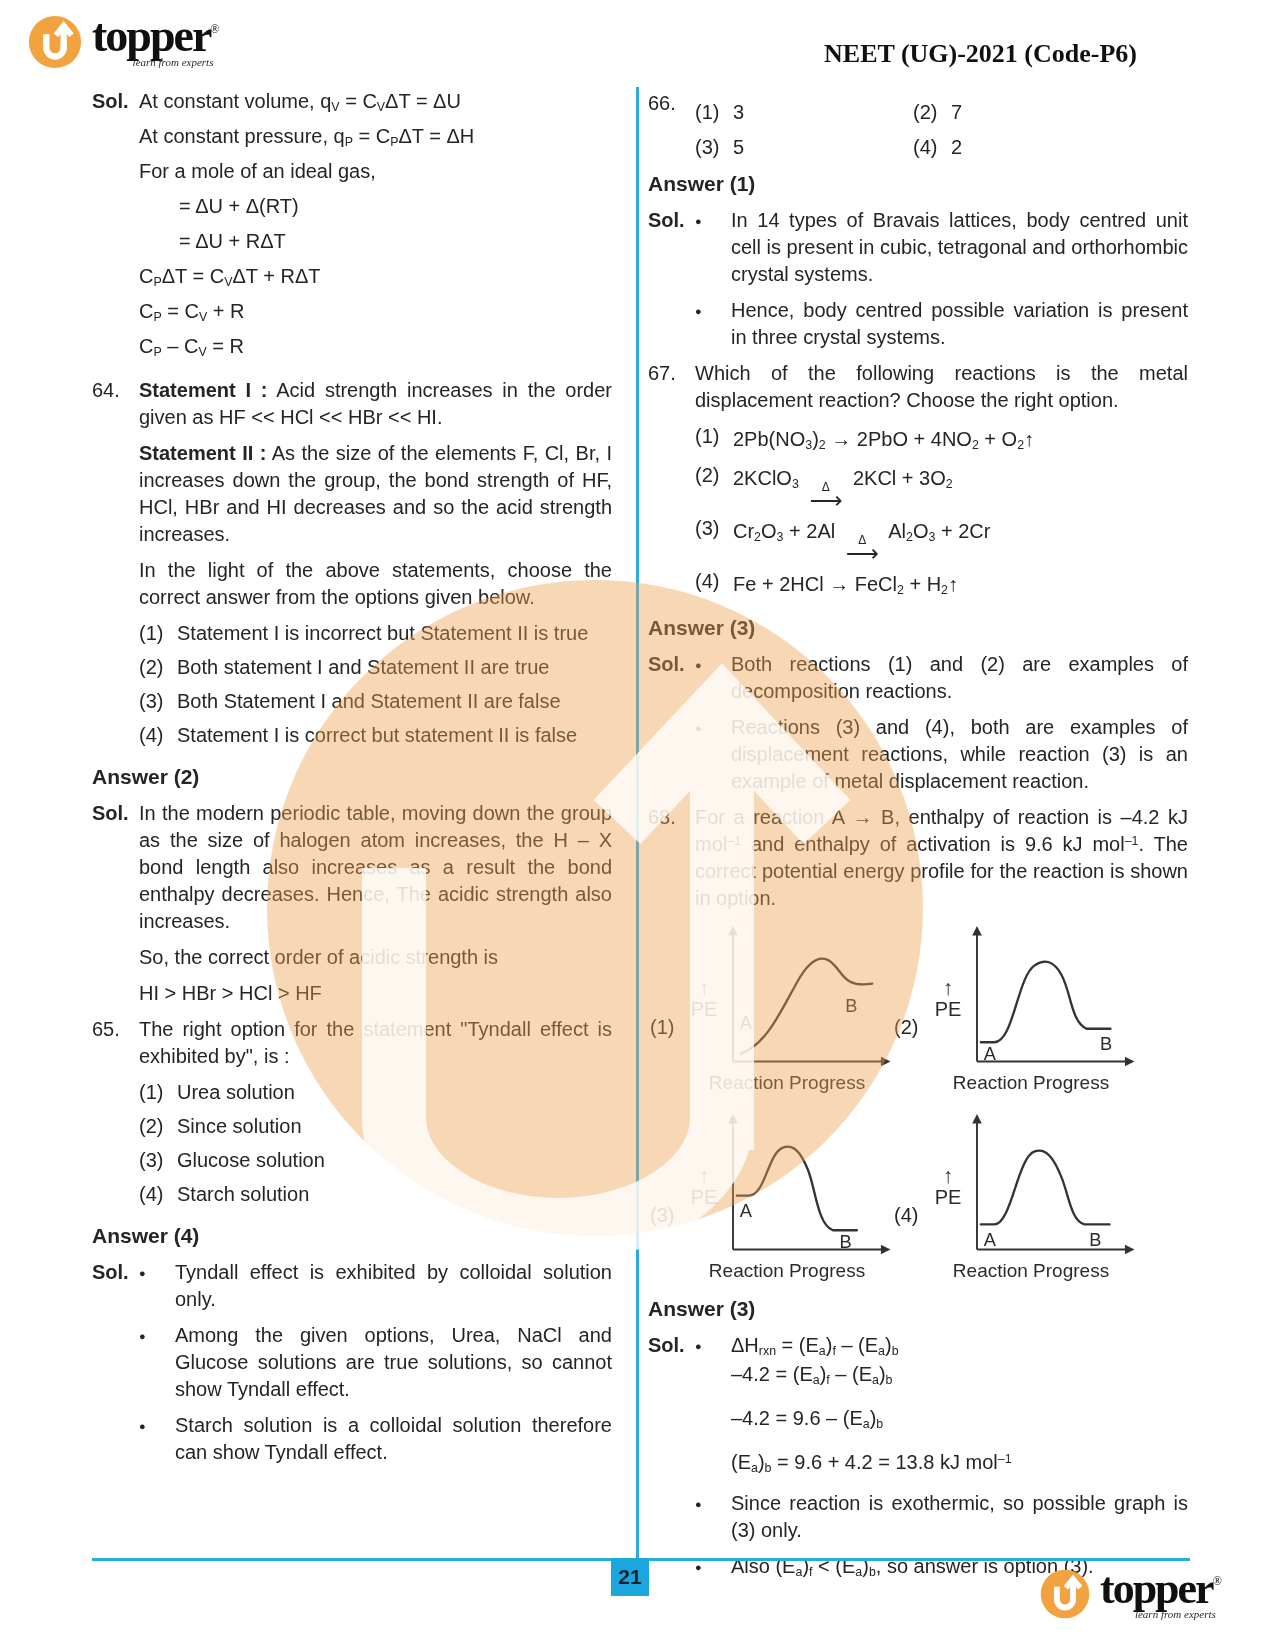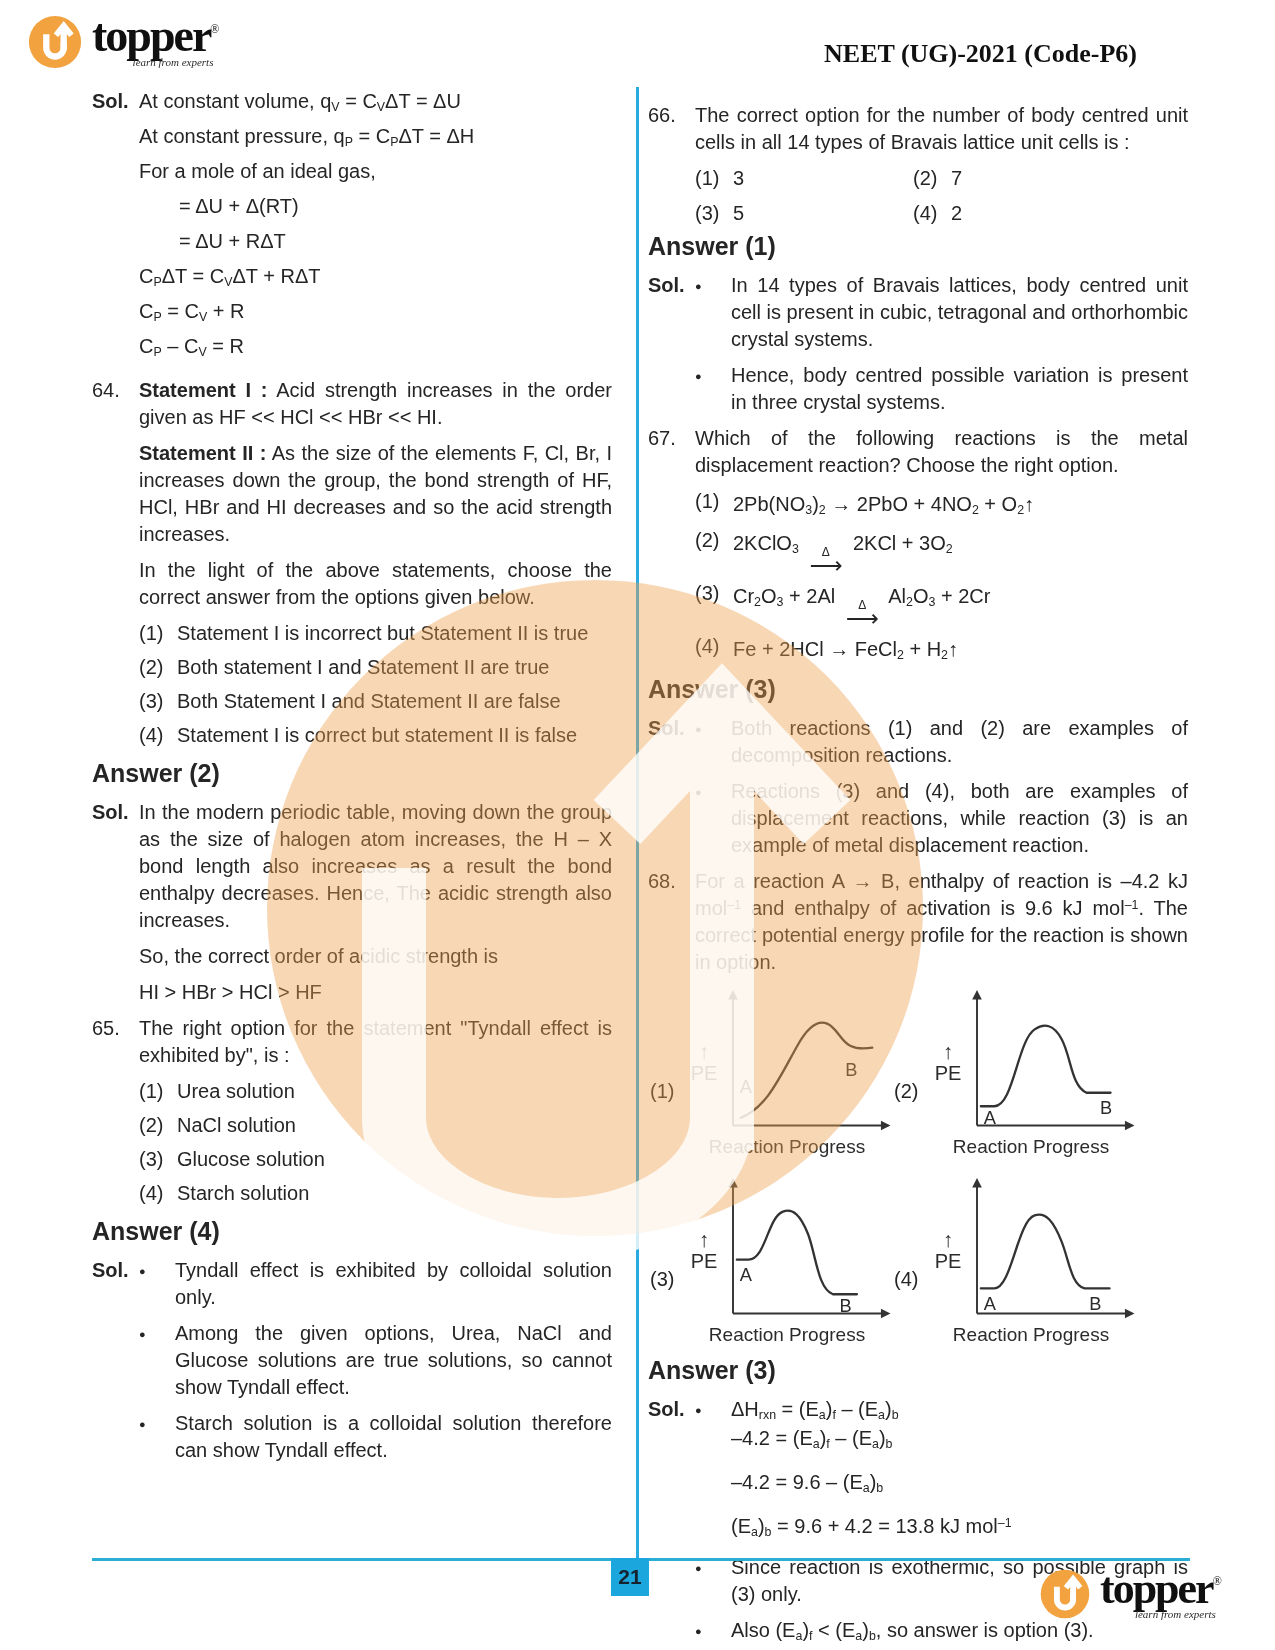--- a/index.html
+++ b/index.html
@@ -33,21 +33,21 @@
 
   .qrow{display:flex;margin-top:6px;}
   .qnum{flex:0 0 47px;font-size:20px;line-height:27px;}
   .qbody{flex:1;}
   .qpara{margin-bottom:9px;}
   .opt{display:flex;margin-bottom:7px;}
   .opt .on{flex:0 0 38px;font-size:20px;line-height:27px;}
   .opt .ot{flex:1;font-size:20px;line-height:27px;}
   .optf .ot{line-height:32px;}
   .optgrid{display:grid;grid-template-columns:218px 1fr;row-gap:8px;margin-top:9px;margin-bottom:2px;}
-  .answer{font-weight:bold;font-size:25px;margin:3px 0 11px 0;}
+  .answer{font-weight:bold;font-size:21px;margin:9px 0 11px 0;}
   .srow{display:flex;margin-bottom:9px;}
   .slabel{flex:0 0 47px;font-weight:bold;font-size:20px;line-height:27px;}
   .sbullet{flex:0 0 36px;font-size:11px;line-height:27px;padding-top:1px;}
   .stext{flex:1;}
   .eq{font-size:20px;line-height:27px;margin-bottom:8px;}
   .eq.ind{padding-left:40px;}
   sub{font-size:0.62em;vertical-align:-0.28em;line-height:0;}
   sup{font-size:0.62em;vertical-align:0.5em;line-height:0;}
   .rxn{display:inline-flex;flex-direction:column;align-items:center;vertical-align:-6px;
        margin:0 5px;line-height:0;}
@@ -143,21 +143,21 @@
     <div class="qrow">
       <div class="qnum">65.</div>
       <div class="qbody">
         <div class="txt qpara">The right option for the statement "Tyndall effect is exhibited by", is :</div>
         <div class="opt">
           <div class="on">(1)</div>
           <div class="ot">Urea solution</div>
         </div>
         <div class="opt">
           <div class="on">(2)</div>
-          <div class="ot">NaCl solution</div>
+          <div class="ot">Since solution</div>
         </div>
         <div class="opt">
           <div class="on">(3)</div>
           <div class="ot">Glucose solution</div>
         </div>
         <div class="opt">
           <div class="on">(4)</div>
           <div class="ot">Starch solution</div>
         </div>
       </div>
@@ -178,24 +178,23 @@
       <div class="srow">
         <div class="slabel"></div>
         <div class="sbullet">●</div>
         <div class="stext txt">Starch solution is a colloidal solution therefore can show Tyndall effect.</div>
       </div>
     </div>
   </div>
 
   <div class="col col-right">
 
-    <div class="qrow" style="margin-top:12px">
+    <div class="qrow" style="margin-top:0">
       <div class="qnum">66.</div>
       <div class="qbody">
-        <div class="txt">The correct option for the number of body centred unit cells in all 14 types of Bravais lattice unit cells is :</div>
         <div class="optgrid">
           <div class="opt" style="margin:0">
             <div class="on">(1)</div>
             <div class="ot">3</div>
           </div>
           <div class="opt" style="margin:0">
             <div class="on">(2)</div>
             <div class="ot">7</div>
           </div>
           <div class="opt" style="margin:0">

